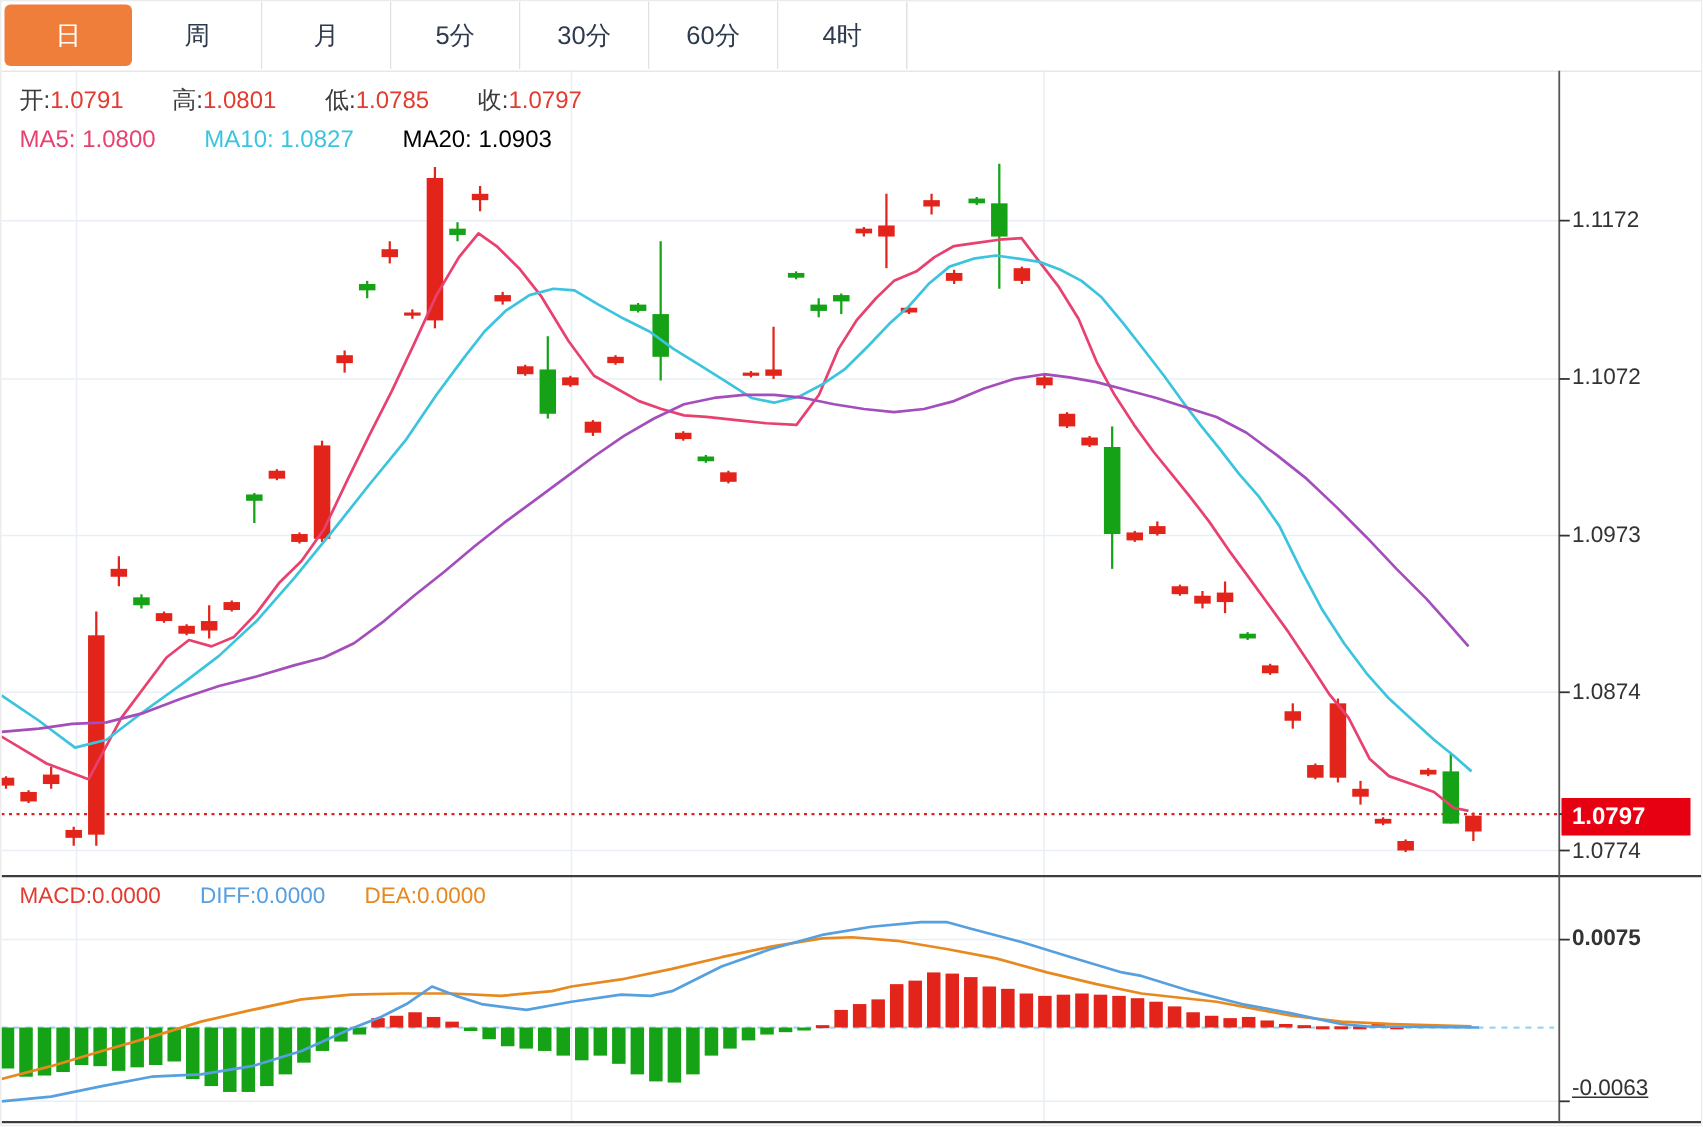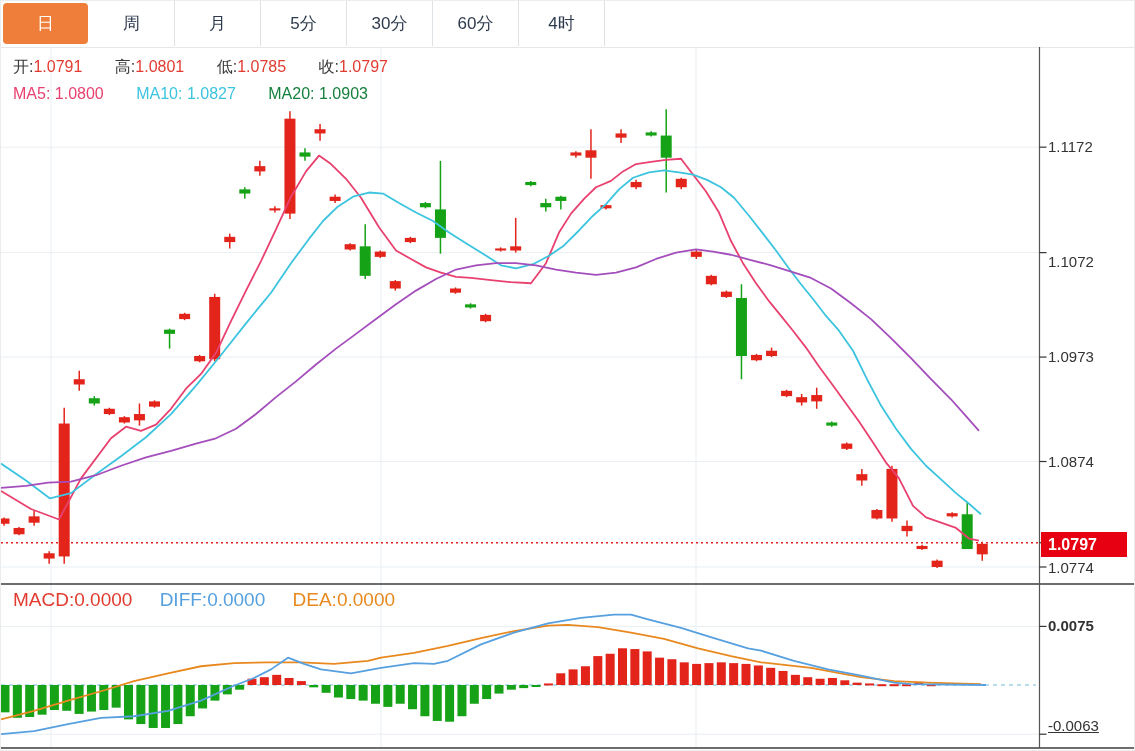--- a/index.html
+++ b/index.html
@@ -10,21 +10,21 @@
   .tab{width:86px;height:45px;border-right:1px solid #dde2e7;display:flex;align-items:center;justify-content:center;
        font-size:17px;color:#2e3b4e;cursor:pointer;box-sizing:border-box;background:#fff;}
   .tab.active{background:#ee7e3a;color:#fff;border-radius:4px;border-right:none;margin:2px 1px 2px 2px;height:41px;width:85px;}
   
   .legend-row{position:absolute;left:12px;white-space:nowrap;font-size:16px;z-index:5;}
   #legend-ohlc{top:56px;}
   #legend-ma{top:84px;}
   .leg-item{margin-right:28px;margin-top:20px;}
   .leg-label{color:#3a3a3a;}
   .val-red{color:#e23b30;}
-  #legend-macd{position:absolute;left:12px;top:588px;font-size:19px;white-space:nowrap;z-index:5;}
+  #legend-macd{position:absolute;left:12px;top:588px;font-size:15px;white-space:nowrap;z-index:5;}
   #legend-macd .leg-item{margin-right:22px;}
   
   #chart-wrap{position:absolute;left:0;top:46px;width:1135px;height:705px;}
   
   .axlabel{position:absolute;left:1047px;font-size:15px;color:#333;line-height:18px;z-index:4;}
   #price-tag{position:absolute;left:1040px;top:531px;width:86px;height:25px;background:#e60012;color:#fff;
              font-size:16px;font-weight:bold;line-height:25px;padding-left:7px;box-sizing:border-box;z-index:6;}
 </style>
 </head>
 <body>
@@ -44,21 +44,21 @@
   <div id="legend-ohlc" class="legend-row">
     <span class="leg-item"><span class="leg-label">开:</span><span class="val-red">1.0791</span></span>
     <span class="leg-item"><span class="leg-label">高:</span><span class="val-red">1.0801</span></span>
     <span class="leg-item"><span class="leg-label">低:</span><span class="val-red">1.0785</span></span>
     <span class="leg-item"><span class="leg-label">收:</span><span class="val-red">1.0797</span></span>
   </div>
 
   <div id="legend-ma" class="legend-row">
     <span class="leg-item" style="color:#e8416f;"><span>MA5:</span> <span>1.0800</span></span>
     <span class="leg-item" style="color:#3cc4df;"><span>MA10:</span> <span>1.0827</span></span>
-    <span class="leg-item" style="color:#15803d;"><span>MA20:</span> <span>1.0903</span></span>
+    <span class="leg-item" style="color:#000000;"><span>MA20:</span> <span>1.0903</span></span>
   </div>
 
   <div id="legend-macd">
     <span class="leg-item" style="color:#e23b30;"><span>MACD:</span><span>0.0000</span></span>
     <span class="leg-item" style="color:#57a0e0;"><span>DIFF:</span><span>0.0000</span></span>
     <span class="leg-item" style="color:#e8891f;"><span>DEA:</span><span>0.0000</span></span>
   </div>
 
   <div id="chart-wrap">
     <svg id="chart-svg" width="1135" height="705" viewBox="0 0 1135 705">
@@ -295,21 +295,21 @@
         <line x1="1038.5" y1="310.07489999999973" x2="1045.5" y2="310.07489999999973" stroke="#333" stroke-width="1.2"></line>
         <line x1="1038.5" y1="414.5099999999999" x2="1045.5" y2="414.5099999999999" stroke="#333" stroke-width="1.2"></line>
         <line x1="1038.5" y1="520" x2="1045.5" y2="520" stroke="#333" stroke-width="1.2"></line>
         <line x1="1038.5" y1="495.73729999999796" x2="1045.5" y2="495.73729999999796" stroke="#333" stroke-width="1.2"></line>
         <line x1="1038.5" y1="579.41" x2="1045.5" y2="579.41" stroke="#333" stroke-width="1.2"></line>
         <line x1="1038.5" y1="687.2156" x2="1045.5" y2="687.2156" stroke="#333" stroke-width="1.2"></line>
       </svg>
   </div>
 
   <div class="axlabel" style="top:137px;">1.1172</div>
-  <div class="axlabel" style="top:252px;text-align:right;">1.1072</div>
+  <div class="axlabel" style="top:242px;text-align:right;">1.1072</div>
   <div class="axlabel" style="top:347px;">1.0973</div>
   <div class="axlabel" style="top:452px;text-align:center;">1.0874</div>
   <div class="axlabel" style="top:558px;">1.0774</div>
   <div id="price-tag">1.0797</div>
   <div class="axlabel" style="top:616px;font-weight:bold;">0.0075</div>
   <div class="axlabel" style="top:716px;text-decoration:underline;">-0.0063</div>
 
 </div>
 
 </body></html>

